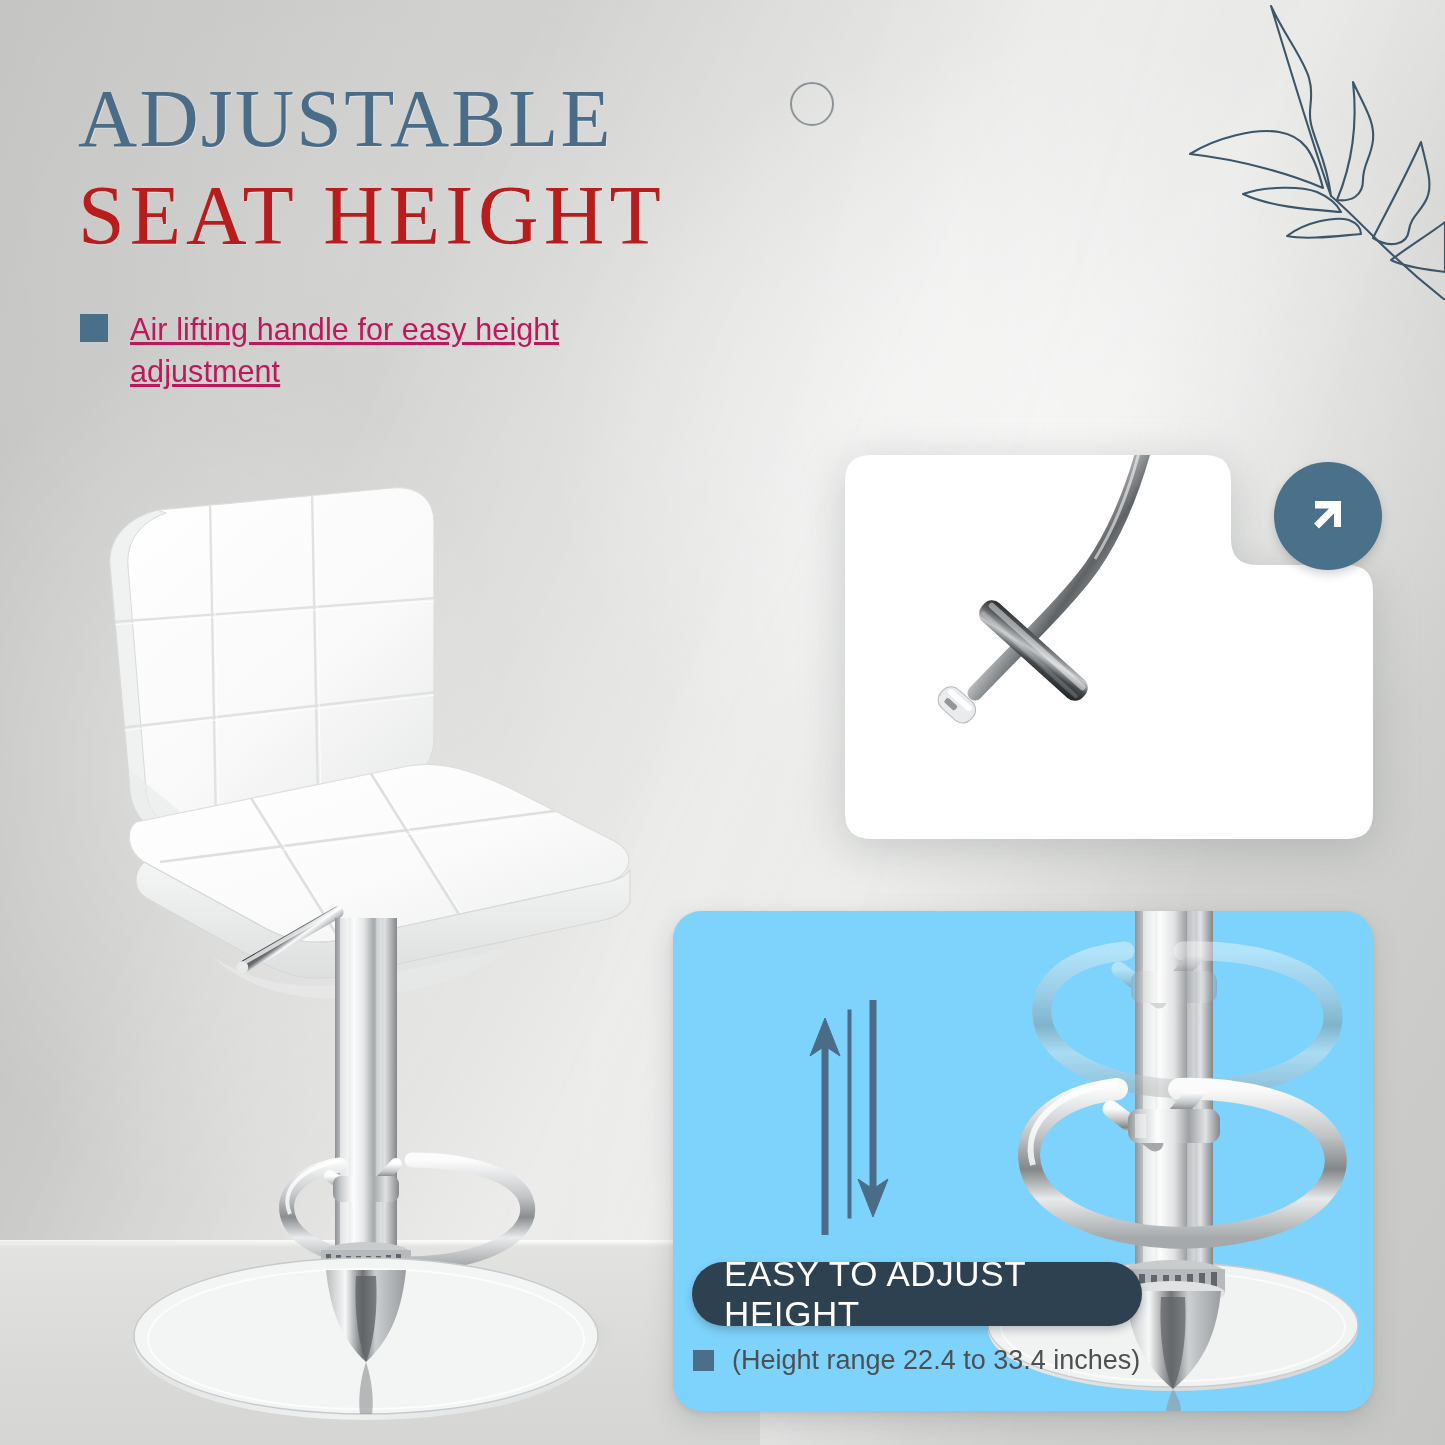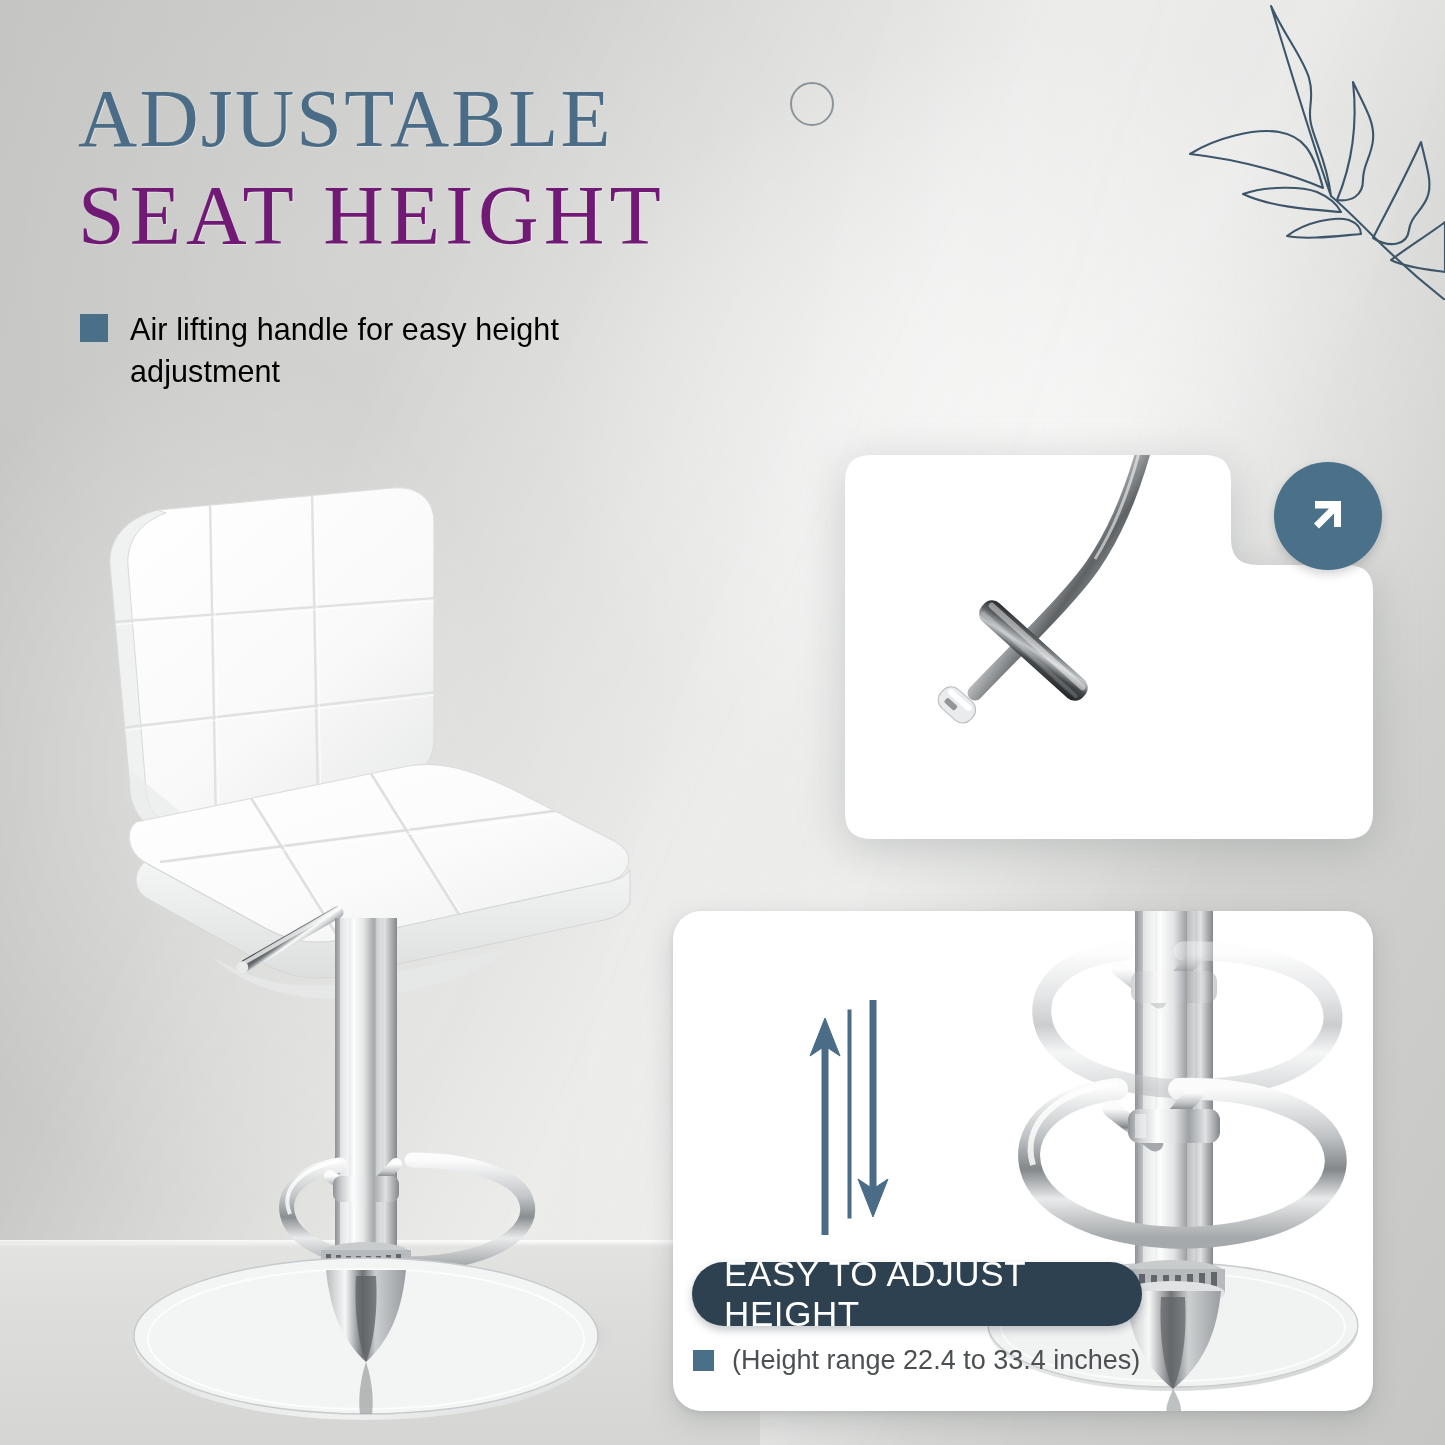--- a/index.html
+++ b/index.html
@@ -67,21 +67,21 @@
   .hl-line { position:relative; }
   .hl1 {
     font-family:"Liberation Serif", serif;
     font-size:82px; letter-spacing:2.2px;
     color:#4a6c86; line-height:1.0;
     text-shadow:1px 1px 0 rgba(255,255,255,.35);
   }
   .hl2 {
     font-family:"Liberation Serif", serif;
     font-size:84px; letter-spacing:5px;
-    color:#701a75; line-height:1.0;
+    color:#b91c1c; line-height:1.0;
     margin-top:14px;
     text-shadow:1px 1px 0 rgba(255,255,255,.35);
   }
   .deco-circle {
     position:absolute; left:712px; top:4px;
     width:44px; height:44px; border-radius:50%;
     border:2.4px solid #8d9498;
     pointer-events:none;
   }
 
@@ -89,27 +89,28 @@
   .bullet-row {
     position:absolute; left:80px; top:308px;
     display:flex; align-items:flex-start; gap:22px;
     width:600px;
   }
   .sq-marker {
     width:28px; height:28px; background:#4a7089; flex:0 0 auto;
     margin-top:6px;
   }
   .bullet-text {
-    font-size:30.5px; line-height:1.38; color:#000000;
+    font-size:30.5px; line-height:1.38; color:#be185d;
     letter-spacing:.1px;
+    text-decoration:underline;
   }
 
   
   .card {
-    position:absolute; background:#ffffff;
+    position:absolute; background:#7dd3fc;
     box-shadow:0 10px 26px rgba(120,125,130,.30), 0 2px 5px rgba(120,125,130,.18);
   }
 
   
   #card-handle {
     left:845px; top:455px; width:528px; height:384px;
     border-radius:26px;
     box-shadow:none; background:transparent;
   }
   #card-handle .notch-shape {

